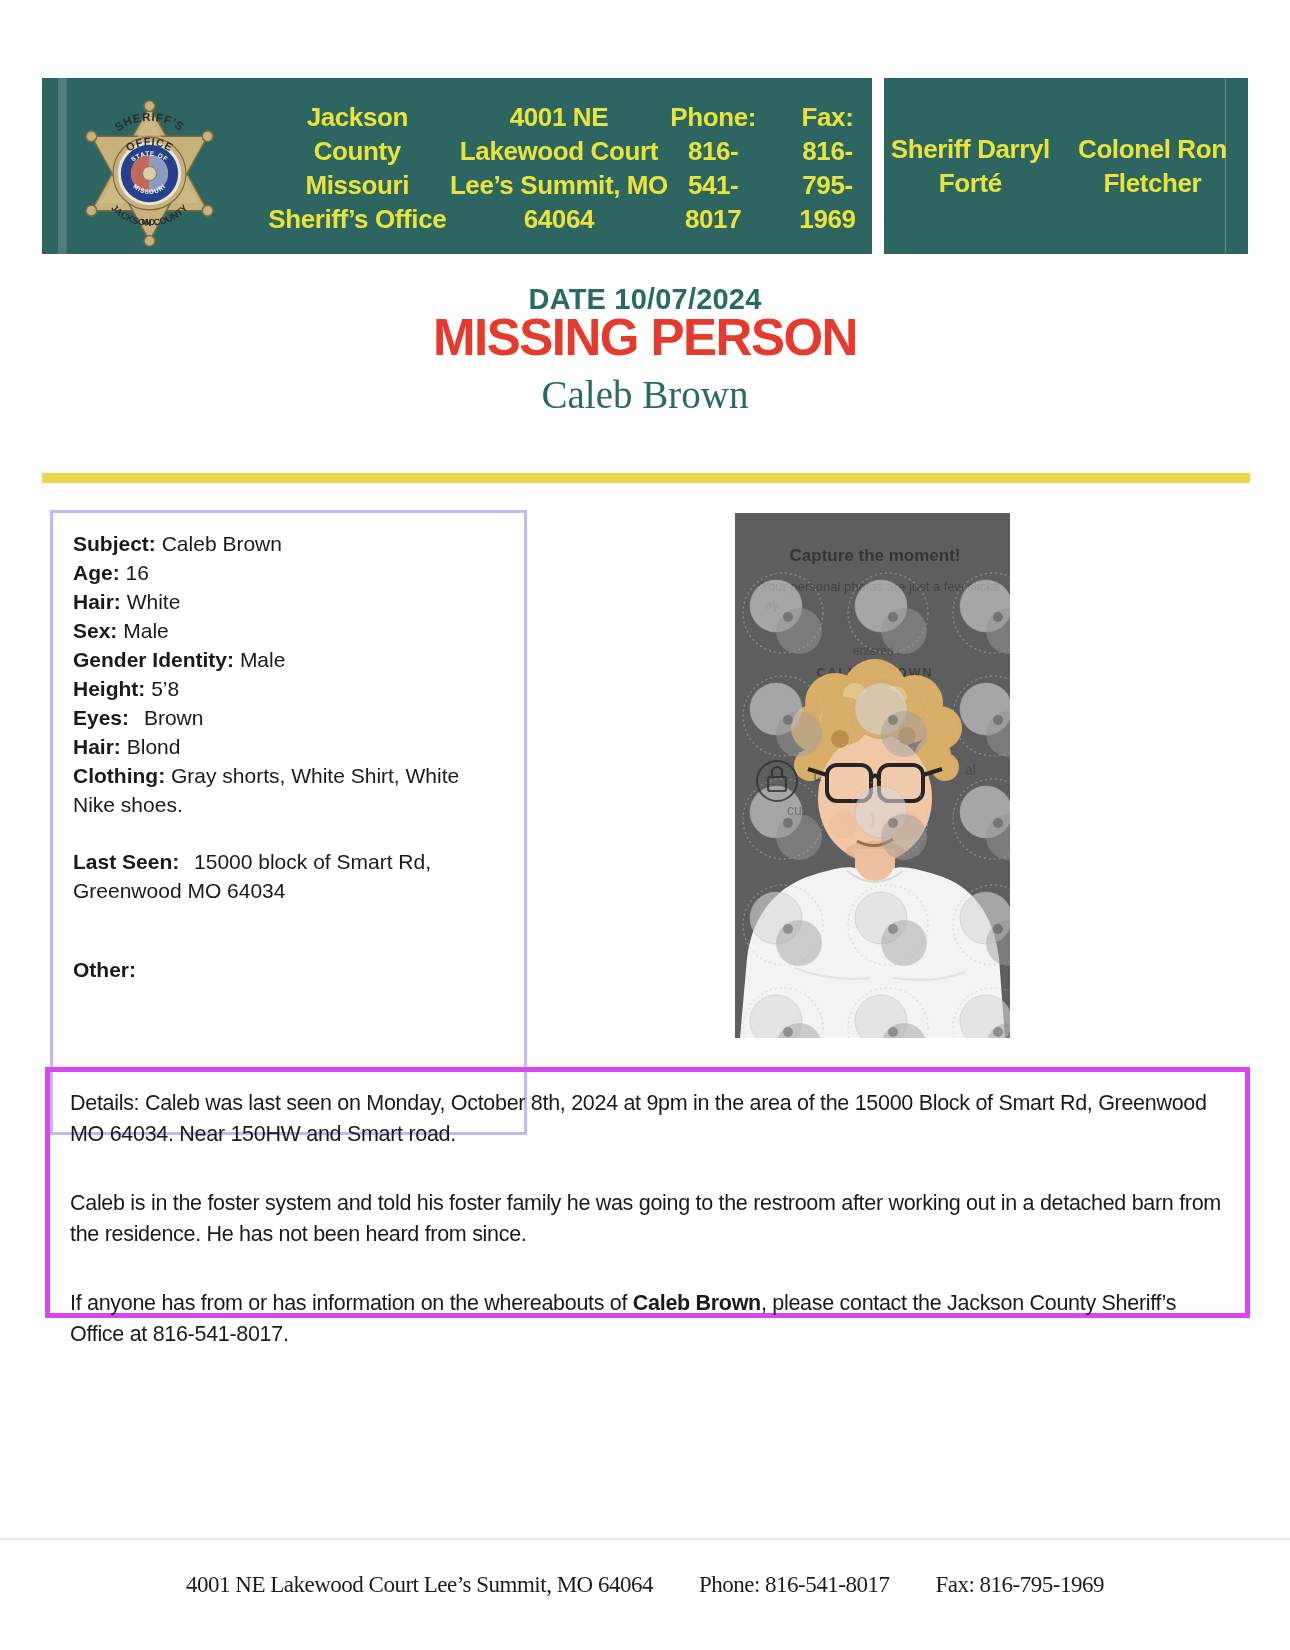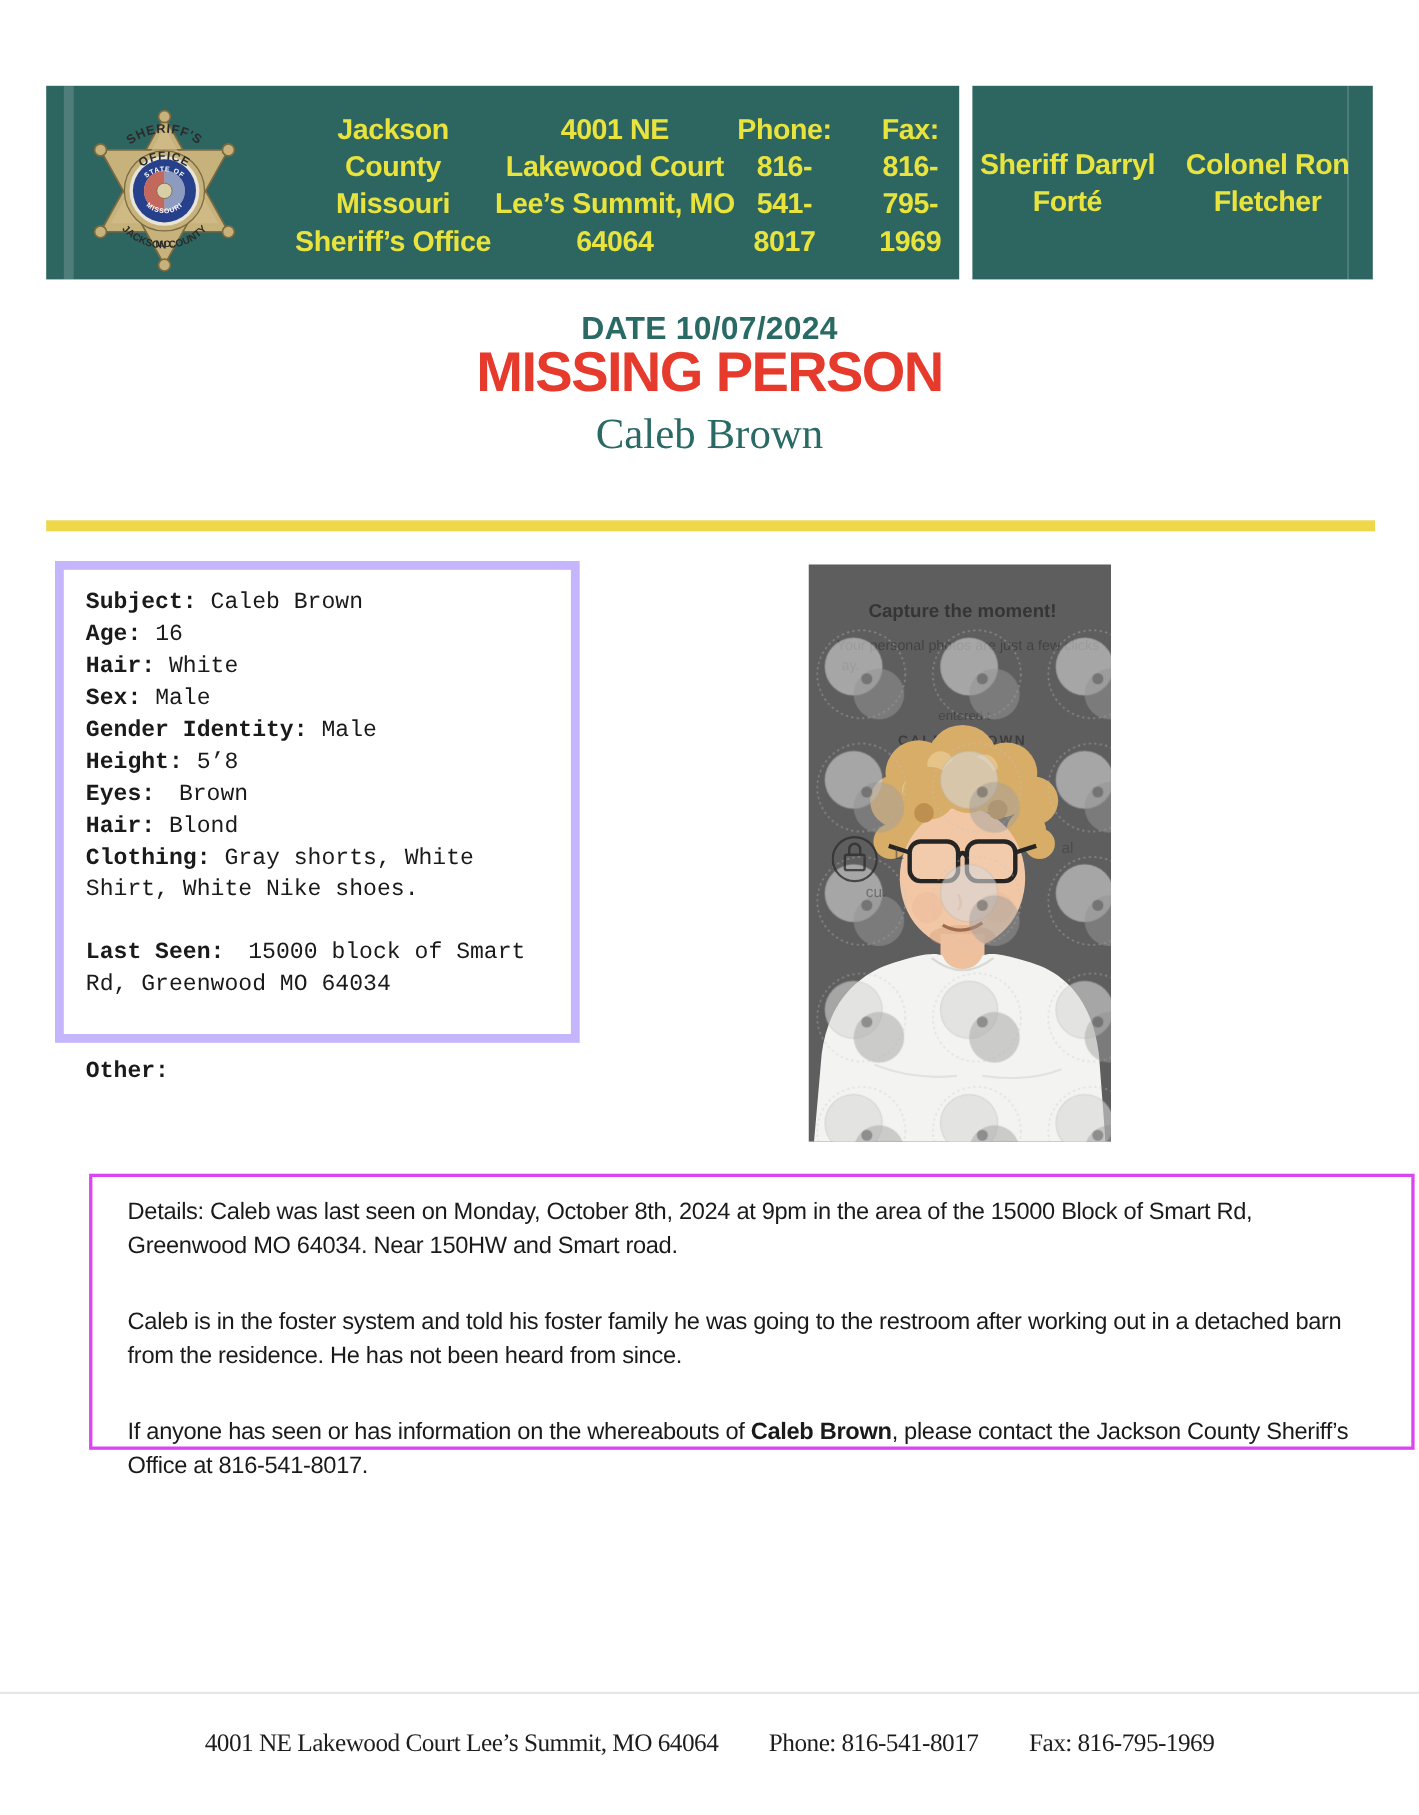--- a/index.html
+++ b/index.html
@@ -19,33 +19,33 @@
   .badge-wrap{position:absolute;left:30px;top:18px;width:155px;height:155px;}
   
   .date-line{position:absolute;top:283px;left:0;width:100%;text-align:center;color:#2a6a64;
              font-weight:bold;font-size:29px;letter-spacing:0.2px;}
   .big-title{position:absolute;top:308px;left:0;width:100%;text-align:center;color:#e53a2c;
              font-weight:800;font-size:51px;letter-spacing:-1.5px;}
   .sub-name{position:absolute;top:372px;left:0;width:100%;text-align:center;color:#2a6a64;
             font-family:"Liberation Serif",serif;font-size:39px;}
   .divider{position:absolute;top:473px;left:42px;width:1208px;height:10px;background:#eed84a;}
   
-  .subject-box{position:absolute;left:50px;top:510px;width:477px;height:438px;
-               border:8px solid #c4b5fd;box-sizing:border-box;padding:16px 20px;
-               font-size:21px;line-height:29px;font-family:Liberation Mono, monospace;}
+  .subject-box{position:absolute;left:50px;top:510px;width:477px;height:625px;
+               border:3px solid #c4b5fd;box-sizing:border-box;padding:16px 20px;
+               font-size:21px;line-height:29px;}
   .field b{font-weight:bold;}
   .wide-gap b{margin-right:9px;}
   .row-lastseen{margin-top:28px;}
   .row-other{margin-top:50px;}
   
   .photo{position:absolute;left:735px;top:513px;width:275px;height:525px;}
   
   .details-box{position:absolute;left:45px;top:1067px;width:1205px;height:251px;
-               border:3px solid #d946ef;box-sizing:border-box;padding:16px 32px;
-               font-size:21.5px;line-height:31px;letter-spacing:-0.3px;margin-left:36px;}
+               border:5px solid #d946ef;box-sizing:border-box;padding:16px 20px;
+               font-size:21.5px;line-height:31px;letter-spacing:-0.3px;}
   .details-box p{margin:0 0 38px 0;}
   .details-box p:last-child{margin-bottom:0;}
   
   .footer-hairline{position:absolute;top:1538px;left:0;width:1290px;height:2px;background:#e6e6e6;}
   .footer{position:absolute;top:1572px;left:0;width:100%;display:flex;justify-content:center;
           gap:46px;font-family:"Liberation Serif",serif;font-size:23px;letter-spacing:-0.5px;color:#1d1d1d;}
 </style>
 </head>
 <body>
 
@@ -236,21 +236,21 @@
       </g>
       <text x="78" y="268" font-size="16" fill="#3a3a3a" opacity="0.55" font-family="Liberation Sans,sans-serif">L</text>
       <text x="230" y="262" font-size="14" fill="#3a3a3a" opacity="0.5" font-family="Liberation Sans,sans-serif">al</text>
       <text x="52" y="302" font-size="14" fill="#3a3a3a" opacity="0.5" font-family="Liberation Sans,sans-serif">cu.</text>
     </svg>
   </div>
 
   <div class="details-box">
     <p>Details: Caleb was last seen on Monday, October 8th, 2024 at 9pm in the area of the 15000 Block of Smart Rd, Greenwood MO 64034. Near 150HW and Smart road.</p>
     <p>Caleb is in the foster system and told his foster family he was going to the restroom after working out in a detached barn from the residence. He has not been heard from since.</p>
-    <p><span>If anyone has seen or has information on the whereabouts of </span><b>Caleb Brown</b><span>, please contact the Jackson County Sheriff’s Office at 816-541-8017.</span></p>
+    <p><span>If anyone has from or has information on the whereabouts of </span><b>Caleb Brown</b><span>, please contact the Jackson County Sheriff’s Office at 816-541-8017.</span></p>
   </div>
 
   <div class="footer-hairline"></div>
   <div class="footer">
     <span>4001 NE Lakewood Court Lee’s Summit, MO 64064</span>
     <span>Phone: 816-541-8017</span>
     <span>Fax: 816-795-1969</span>
   </div>
 
 </div>

